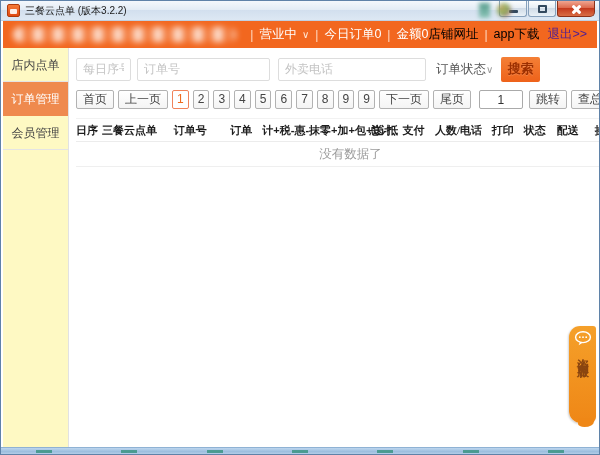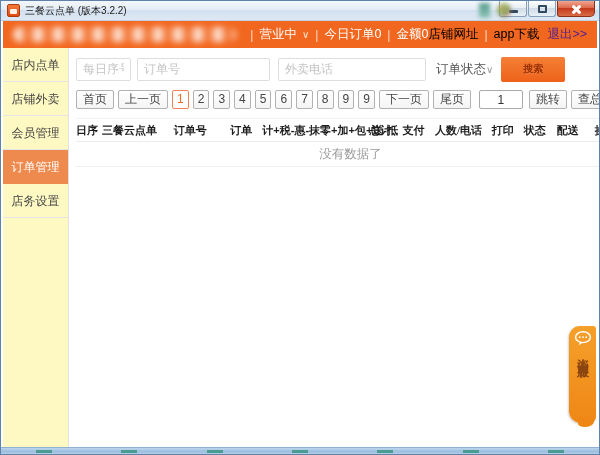--- a/index.html
+++ b/index.html
@@ -104,23 +104,23 @@
   .inp::placeholder { color:#c3c3c3; }
   .inp-daily { width:55px; }
   .inp-order { width:133px; margin-left:6px; }
   .inp-phone { width:148px; margin-left:8px; }
   .status-select {
     margin-left:10px; display:flex; align-items:center; 
     font-size:12.5px; color:#555; cursor:pointer;
   }
   .status-select .chev2 { color:#999; font-size:10px; }
   .search-btn {
-    margin-left:8px; width:64px; height:25px; border:none; border-radius:2px;
+    margin-left:8px; width:39px; height:25px; border:none; border-radius:2px;
     background:linear-gradient(#f47f36,#ee621a); color:#9c2f00;
-    font-size:10px; font-weight:bold; cursor:pointer; font-family:inherit;
+    font-size:13px; font-weight:bold; cursor:pointer; font-family:inherit;
     text-shadow:0 1px 0 rgba(255,255,255,.15);
   }
 
   
   .pager-row { margin-top:9px; display:flex; align-items:center; font-size:12px; }
   .pbtn {
     border:1px solid #b2b2b2; background:linear-gradient(#fff,#f4f4f4);
     color:#444; border-radius:2px; padding:0 6px; height:19px; line-height:17px;
     margin-right:4px; cursor:pointer; white-space:nowrap;
   }
@@ -213,24 +213,22 @@
       <span class="tb-sep">|</span>
       <span class="tb-link">app下载</span>
       <span class="tb-exit">退出&gt;&gt;</span>
     </div>
   </div>
 
   <div class="body">
 
     <div class="sidebar">
       <div class="side-item">店内点单</div>
-      <div class="side-item">店铺外卖</div>
+      <div class="side-item active">订单管理</div>
       <div class="side-item">会员管理</div>
-      <div class="side-item active">订单管理</div>
-      <div class="side-item">店务设置</div>
     </div>
 
     <div class="main">
 
       <div class="search-row">
         <input class="inp inp-daily" placeholder="每日序号" style="">
         <input class="inp inp-order" placeholder="订单号" style="">
         <input class="inp inp-phone" placeholder="外卖电话" style="">
         <div class="status-select">
           <span>订单状态</span>

